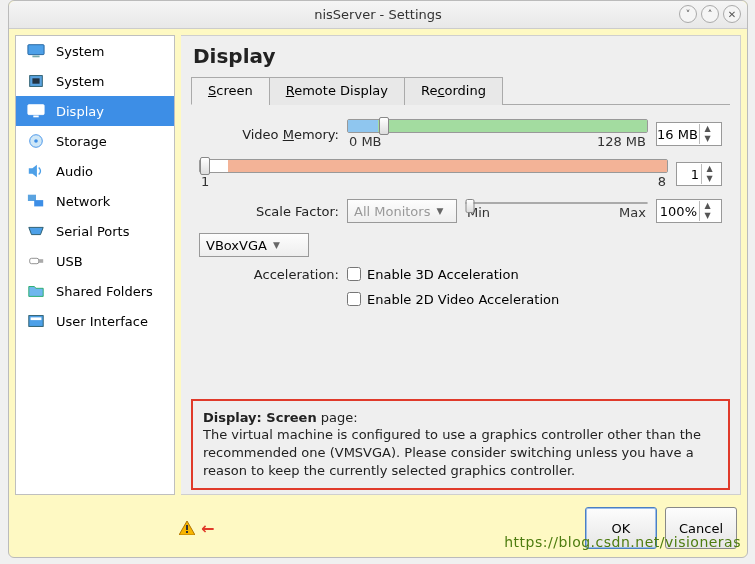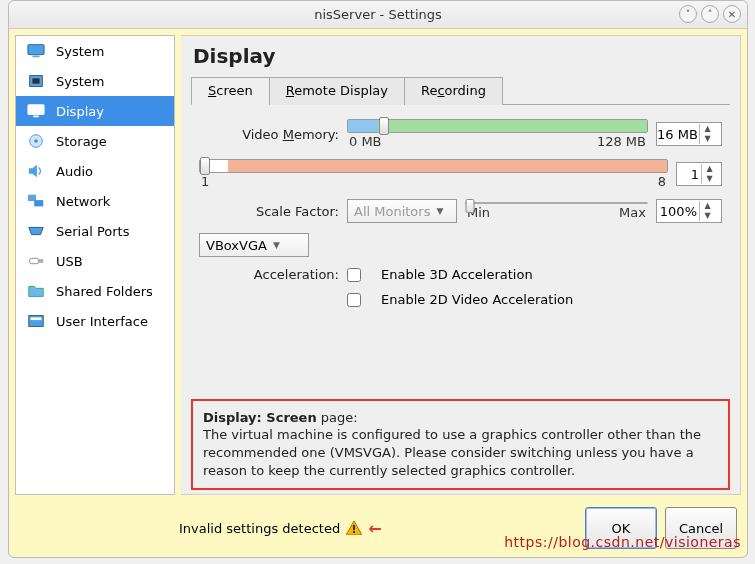--- a/index.html
+++ b/index.html
@@ -32,34 +32,34 @@
 .slider .fill-c { position: absolute; height: 100%; background: #f3b397; }
 .slider .thumb { position: absolute; top: -3px; width: 10px; height: 18px; background: linear-gradient(#fff,#ddd); border: 1px solid #888; border-radius: 2px; transform: translateX(-50%); cursor: pointer; }
 .slider-labels { display: flex; justify-content: space-between; font-size: 12px; color: #333; padding: 1px 2px 0 2px; }
 .spin { width: 66px; height: 24px; border: 1px solid #999; background: #fff; display: flex; align-items: center; }
 .spin input { border: none; width: 42px; text-align: right; padding-right: 2px; outline: none; font-size: 13px; }
 .spin .arrows { width: 16px; display: flex; flex-direction: column; border-left: 1px solid #bbb; }
 .spin .arrows span { height: 10px; font-size: 8px; text-align: center; line-height: 9px; cursor: pointer; color: #555; }
 .combo { height: 24px; border: 1px solid #999; background: linear-gradient(#fdfdfd,#eee); display: flex; align-items: center; padding: 0 6px; gap: 6px; cursor: pointer; }
 .combo.disabled { color: #999; }
 .combo .caret { font-size: 9px; color: #666; }
-.chk { display: flex; align-items: center; gap: 20px; }
+.chk { display: flex; align-items: flex-start; gap: 6px; }
 .chk input { width: 14px; height: 14px; }
 .warn-box { margin-top: auto; border: 2px solid #e03a2a; padding: 8px 10px; font-size: 12.5px; color: #222; line-height: 1.35; }
 .footer { display: flex; align-items: center; padding: 6px 10px 8px 10px; gap: 8px; }
 .footer-status { margin-left: 160px; display: flex; align-items: center; gap: 6px; }
 .footer-status .warn-ic { width: 16px; height: 14px; }
 .arrow-ann { color: #e03a2a; font-size: 16px; font-weight: bold; }
 .spacer { flex: 1; }
 .btn { min-width: 72px; height: 42px; border: 1px solid #888; background: linear-gradient(#fdfdfd,#e6e6e6); border-radius: 3px; cursor: pointer; padding: 0 12px; }
 .btn.default { border: 1px solid #4c7fc3; box-shadow: 0 0 0 1px #9abdea inset; }
 .sf-sliderthin { flex: 1; position: relative; height: 8px; border: 1px solid #aaa; background: #e8e8e8; border-radius: 2px; }
 .sf-sliderthin .thumb { position: absolute; top: -4px; width: 9px; height: 14px; background: linear-gradient(#fff,#ddd); border: 1px solid #888; border-radius: 2px; transform: translateX(-50%); }
 .sf-labels { display: flex; justify-content: space-between; font-size: 12px; color: #333; padding: 1px 2px 0 2px; }
-.watermark { position: absolute; right: 14px; bottom: 14px; color: #b91c1c; font-size: 14px; letter-spacing: 0.5px; pointer-events: none; }
+.watermark { position: absolute; right: 14px; bottom: 14px; color: #4d7c0f; font-size: 14px; letter-spacing: 0.5px; pointer-events: none; }
 </style>
 </head>
 <body>
 
 <div class="window">
   <div class="titlebar">
     <span class="titlebar-title">nisServer - Settings</span>
     <div class="title-controls">
       <div class="title-btn">˅</div>
       <div class="title-btn">˄</div>
@@ -261,21 +261,20 @@
 
       <div class="warn-box">
         <b><span>Display: Screen</span></b><span> page:</span><br>
         <span>The virtual machine is configured to use a graphics controller other than the recommended one (VMSVGA). Please consider switching unless you have a reason to keep the currently selected graphics controller.</span>
       </div>
     </div>
   </div>
 
   <div class="footer">
     <div class="footer-status">
-      <span>Invalid settings detected</span>
       <svg class="warn-ic" viewBox="0 0 16 14">
           <polygon points="8,0 16,14 0,14" fill="#f7b500" stroke="#b07400"></polygon>
           <rect x="7" y="4" width="2" height="5" fill="#333"></rect>
           <rect x="7" y="10" width="2" height="2" fill="#333"></rect>
         </svg>
       <span class="arrow-ann">←</span>
     </div>
     <div class="spacer"></div>
     <button class="btn default"><span class="ul">O</span><span>K</span></button>
     <button class="btn"><span>Cance</span><span class="ul">l</span></button>

